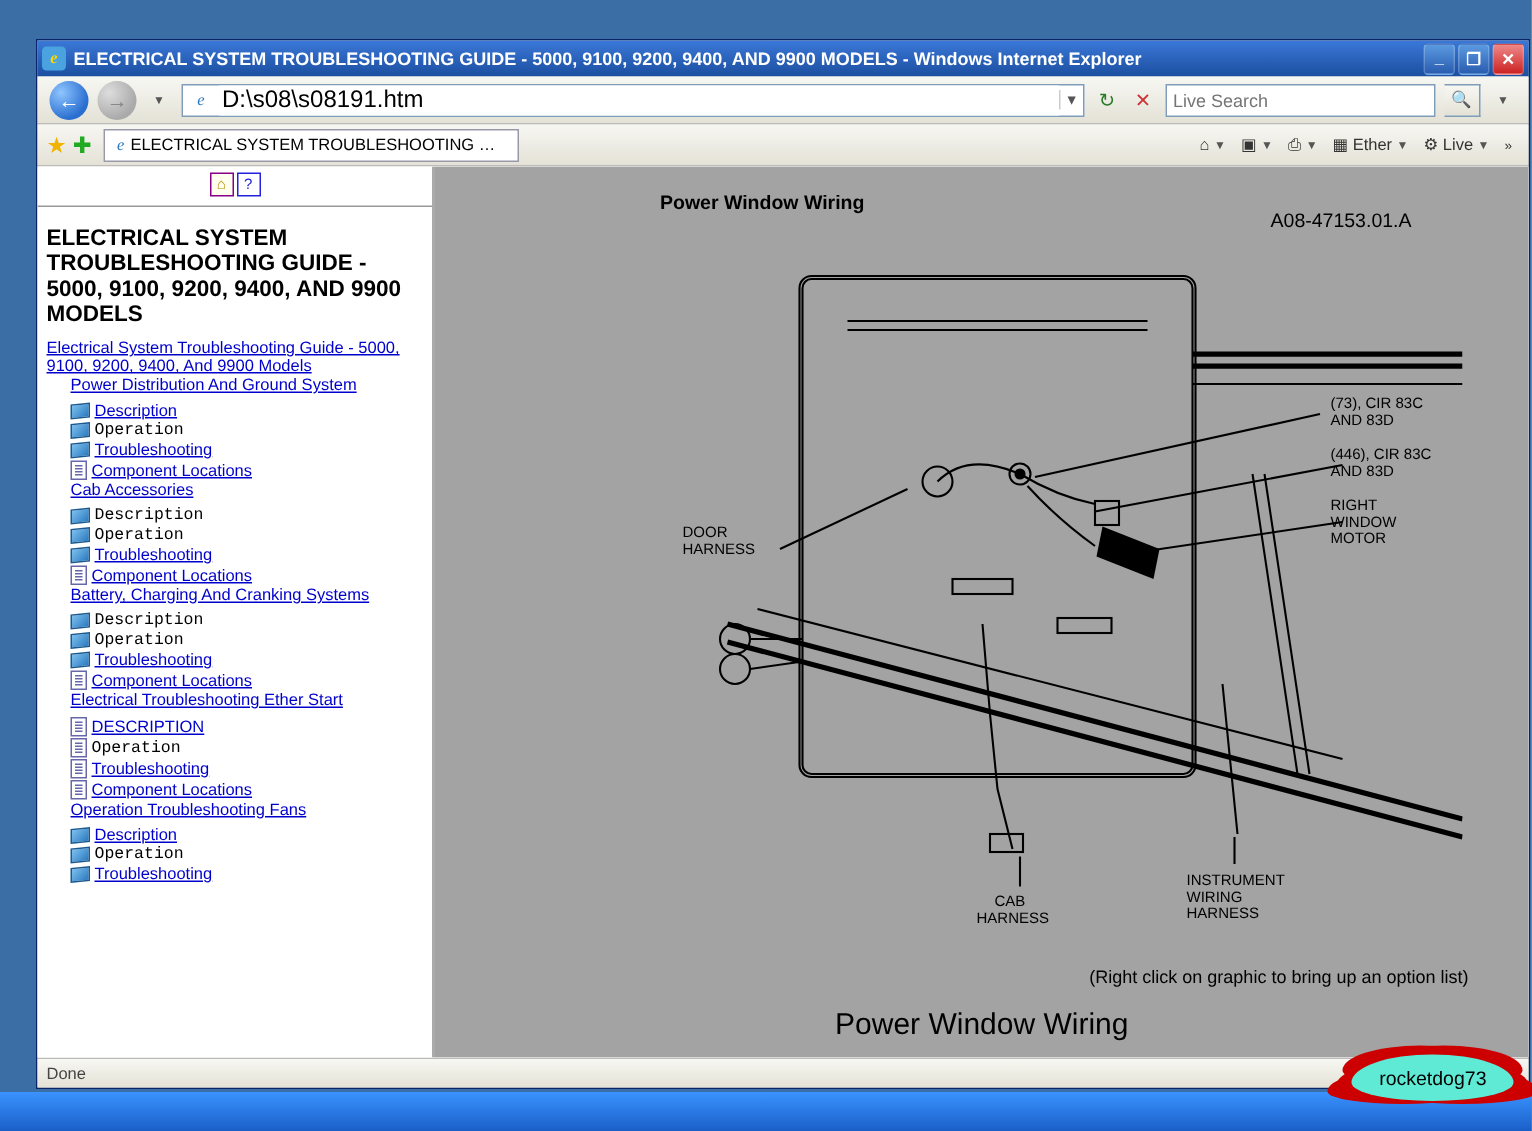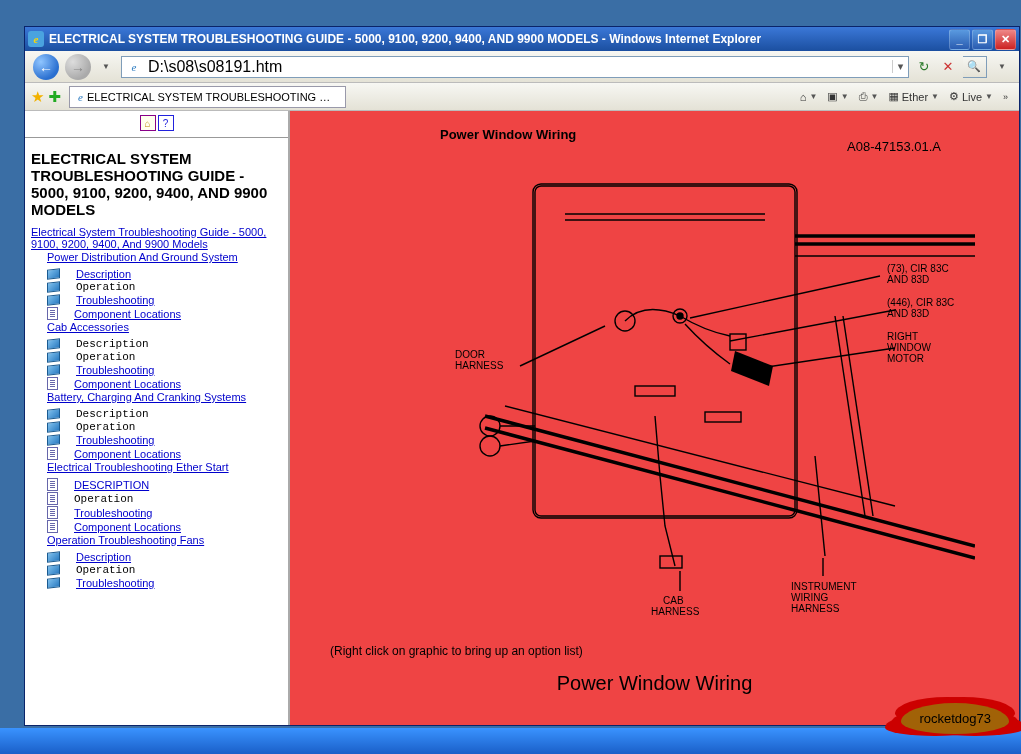--- a/index.html
+++ b/index.html
@@ -44,39 +44,39 @@
   .ibox{ width:16px; height:16px; border:1px solid #808; display:inline-flex; align-items:center; justify-content:center; font-size:10px;}
   .ibox.home{ background:#ffe; color:#b80;}
   .ibox.help{ color:#22d; border-color:#22d;}
   .sb-title{ font-family:Arial; font-size:18px; }
   .sb-scroll{ flex:1; overflow-y:auto; overflow-x:hidden; padding:4px 6px;}
   .sb-scroll::-webkit-scrollbar{width:16px;} .sb-scroll::-webkit-scrollbar-thumb{background:#c8c8c8;border:1px solid #888;} .sb-scroll::-webkit-scrollbar-track{background:#eee;}
   .guide-h{ font-family:Arial; font-weight:bold; font-size:15px; margin:8px 0; text-transform:uppercase;}
   .tree a{ color:#0000cc; text-decoration:underline; font-size:11px;}
   .lvl0{ margin:1px 0;}
   .lvl1{ margin:1px 0 5px 16px;}
-  .lvl2{ margin:1px 0 1px 16px; display:flex; align-items:center; gap:16px;}
+  .lvl2{ margin:1px 0 1px 16px; display:flex; align-items:center; gap:3px;}
   .book-ico{ display:inline-block; width:13px; height:10px; background:linear-gradient(135deg,#7ec0ee,#2a7ac0); transform:skewY(-6deg); border:1px solid #1a5a90;}
   .page-ico{ display:inline-block; width:11px; height:13px; background:#fff; border:1px solid #66a; position:relative;}
   .page-ico::before{content:""; position:absolute; left:2px; top:2px; width:5px; height:1px; background:#66a; box-shadow:0 2px 0 #66a,0 4px 0 #66a,0 6px 0 #66a;}
   .nolink{ color:#000; text-decoration:none !important;font-family:Liberation Mono, monospace;}
   
-  .viewer{ flex:1; overflow:auto; background:#ef4444; position:relative;}
+  .viewer{ flex:1; overflow:auto; background:#a3a3a3; position:relative;}
   .viewer-inner{ padding:10px 40px; }
   .diagram-title{ font-weight:bold; font-size:13px; margin:6px 0 0 110px;}
   .diagram-code{ position:absolute; right:78px; top:28px; font-size:13px;}
   .svgbox{ width:640px; height:460px; margin:14px auto 0; }
-  .caption-paren{ text-align:left; font-size:12px; margin-top:28px;}
+  .caption-paren{ text-align:right; font-size:12px; margin-top:28px;}
   .caption-big{ text-align:center; font-size:20px; font-family:Arial; margin-top:14px;}
   
   .status{ height:20px; background:linear-gradient(#f7f7f3,#e4e2d6); border-top:1px solid #bbb; display:flex; align-items:center; padding:0 6px; font-size:11px; color:#444;}
   .status .flexfill{flex:1;}
   .zone{ display:flex; align-items:center; gap:3px; padding:0 6px;}
   
-  .cloud{ position:absolute; right:12px; bottom:20px; padding:8px 18px; background:#a16207; color:#000; font-size:13px; border-radius:50% 50% 50% 50% / 60% 60% 40% 40%; box-shadow: -12px 2px 0 -2px #c00, 12px 2px 0 -2px #c00, -8px -8px 0 -2px #c00, 8px -8px 0 -2px #c00, -20px 6px 0 -4px #c00, 20px 6px 0 -4px #c00;}
+  .cloud{ position:absolute; right:12px; bottom:20px; padding:8px 18px; background:#5eead4; color:#000; font-size:13px; border-radius:50% 50% 50% 50% / 60% 60% 40% 40%; box-shadow: -12px 2px 0 -2px #c00, 12px 2px 0 -2px #c00, -8px -8px 0 -2px #c00, 8px -8px 0 -2px #c00, -20px 6px 0 -4px #c00, 20px 6px 0 -4px #c00;}
   
   .taskbar{ position:absolute; left:0; right:0; bottom:0; height:26px; background:linear-gradient(#3a93ff,#1a5fc8);}
   
   .svgbox svg { width:100%; height:100%; }
   .svgbox line, .svgbox polyline, .svgbox rect, .svgbox circle, .svgbox path { stroke:#000; fill:none; stroke-width:1.4; }
   .svgbox .thick{ stroke-width:3.5;}
   .svgbox .fillb{ fill:#000;}
   .svgbox text{ font-family:Arial; font-size:10px; fill:#000;}
 </style>
 </head>
@@ -102,20 +102,23 @@
     <span class="small-ico" style="color:#555;font-size:8px;">▼</span>
     <div class="addr">
       <span class="pageico">
           <span style="font-style:italic;color:#2a7ac0;font-family:Georgia;">e</span>
         </span>
       <input value="D:\s08\s08191.htm" style="">
       <span class="dd">▾</span>
     </div>
     <span class="small-ico" style="color:#2a7a2a;">↻</span>
     <span class="small-ico" style="color:#c33;">✕</span>
+    <div class="search">
+      <input placeholder="Live Search" style="">
+    </div>
     <span class="mag">🔍</span>
     <span class="small-ico" style="font-size:8px;color:#555;">▼</span>
   </div>
 
   <div class="cmdrow">
     <span class="fav-ico">★</span>
     <span class="fav-add">✚</span>
     <div class="tab">
       <span style="font-style:italic;color:#2a7ac0;font-family:Georgia;">e</span>
       <span class="tabtext">ELECTRICAL SYSTEM TROUBLESHOOTING GUIDE - 50...</span>
@@ -310,18 +313,26 @@
             <text x="456" y="445">WIRING</text>
             <text x="456" y="456">HARNESS</text>
           </svg>
         </div>
         <div class="caption-paren">(Right click on graphic to bring up an option list)</div>
         <div class="caption-big">Power Window Wiring</div>
       </div>
     </div>
   </div>
 
+  <div class="status">
+    <span>Done</span>
+    <span class="flexfill"></span>
+    <span class="zone">
+      <span>🖥</span>
+      <span>My Computer</span>
+    </span>
+  </div>
 
 </div>
 
 <div class="cloud">
   <span>rocketdog73</span>
 </div>
 
 </body></html>

